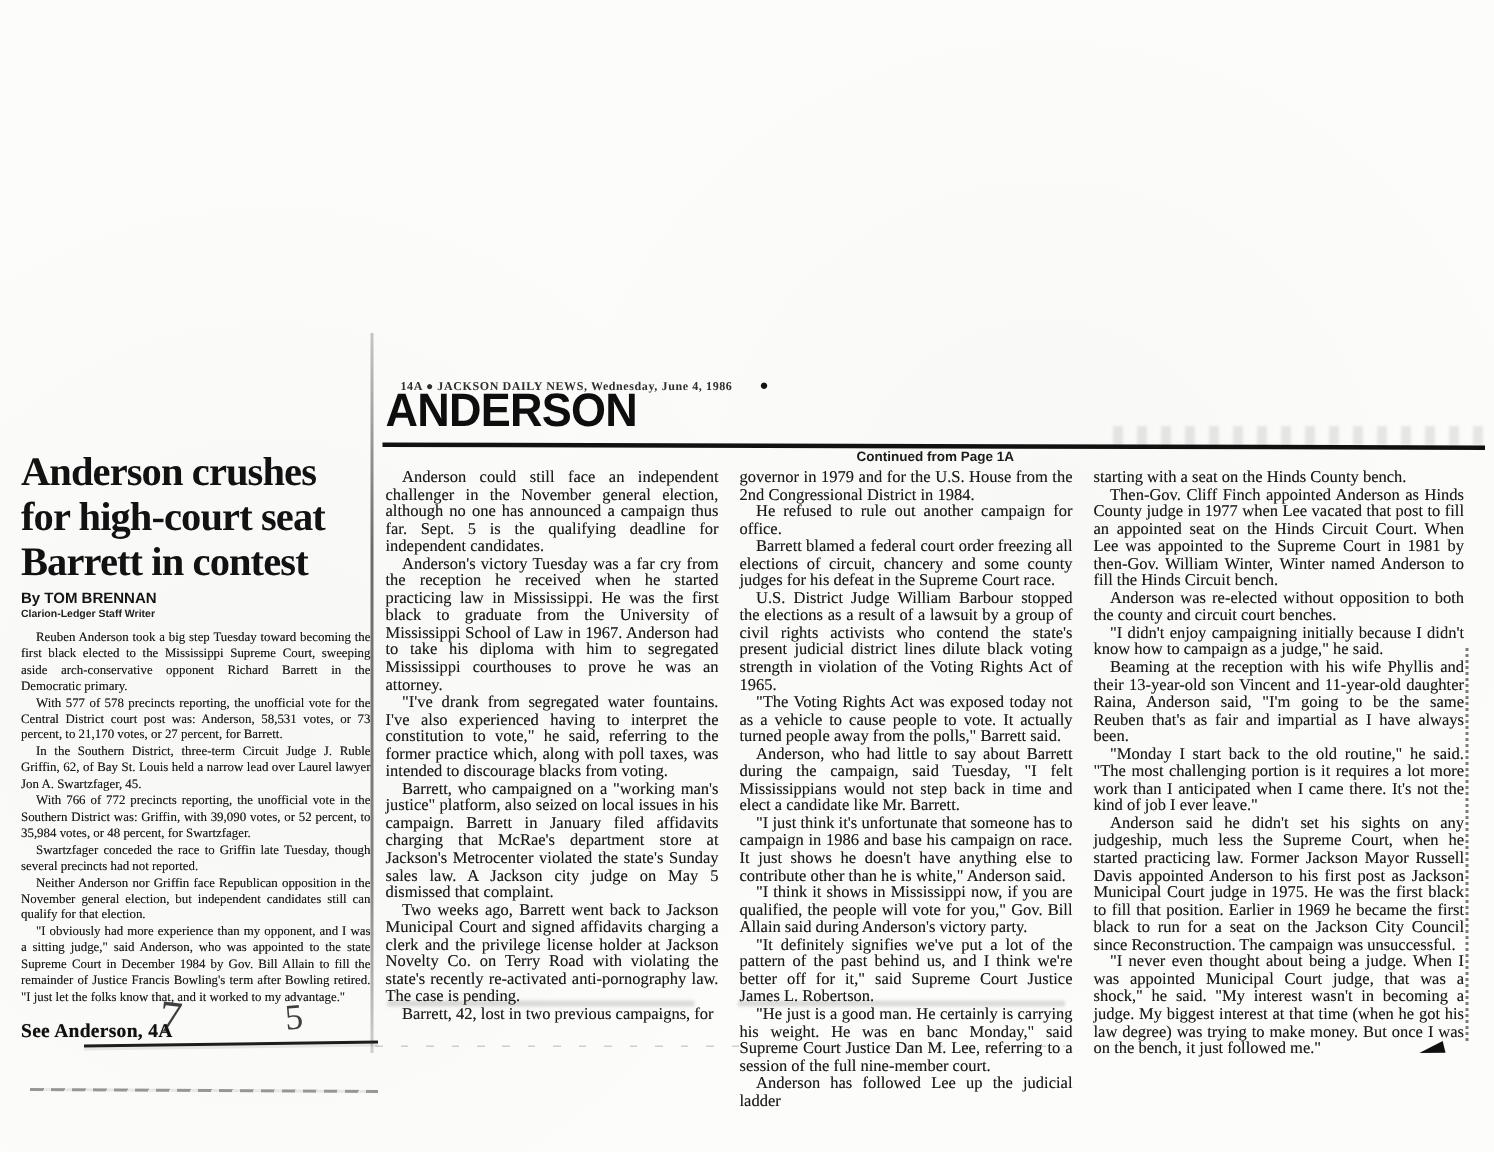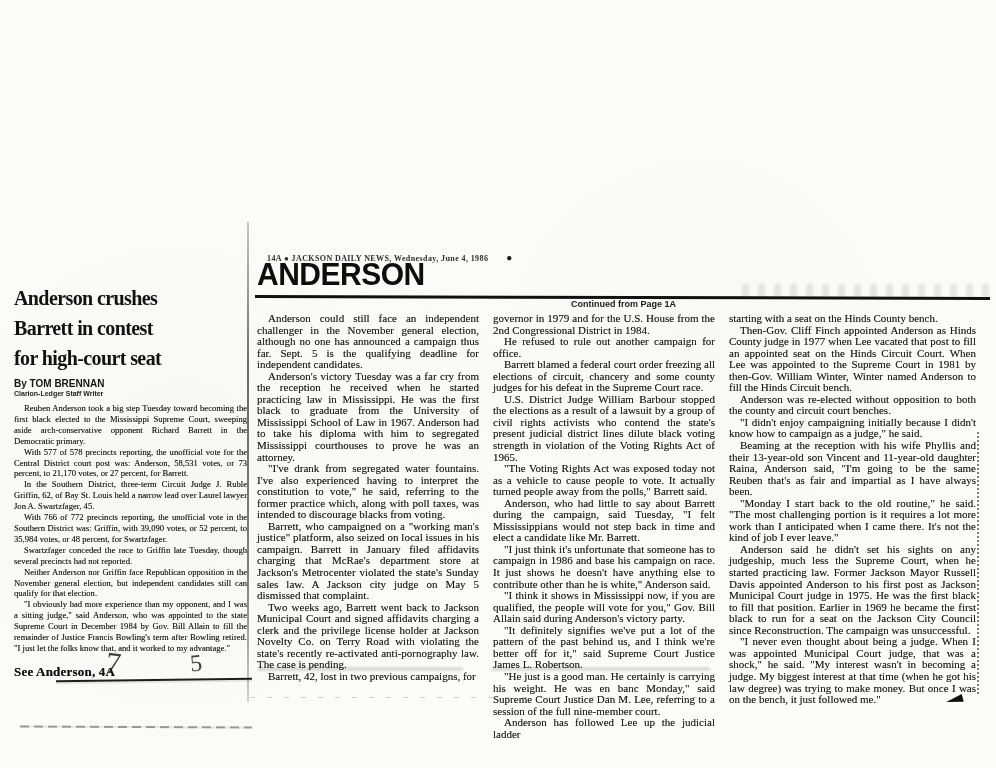--- a/index.html
+++ b/index.html
@@ -33,23 +33,23 @@
 
   
   .crease{
     position:absolute;left:247px;top:222px;width:2px;height:480px;
     background:linear-gradient(180deg, rgba(40,40,40,.25), rgba(30,30,30,.65) 30%, rgba(30,30,30,.55) 75%, rgba(40,40,40,.2));
   }
 
   
   .front{position:absolute;left:14px;top:283px;width:233px;}
   .front h1{
-    margin:0 0 5px 0;
+    margin:16px 0 5px 0;
     font-family:"Liberation Serif", serif;
-    font-size:20px;line-height:30px;font-weight:bold;letter-spacing:-.6px;
+    font-size:27px;line-height:30px;font-weight:bold;letter-spacing:-.6px;
     color:#121212;
   }
   .front h1 span{display:block;}
   .byline{
     font-family:"Liberation Sans", sans-serif;
     font-size:10px;font-weight:bold;color:#151515;margin-top:3px;
   }
   .byline-org{
     font-family:"Liberation Sans", sans-serif;
     font-size:7px;font-weight:bold;color:#222;margin:1px 0 6px 0;
@@ -143,22 +143,22 @@
 
   <div class="masthead">
     <span>14A ● JACKSON DAILY NEWS, Wednesday, June 4, 1986</span><span class="ink-dot">●</span>
   </div>
 
   <div class="crease"></div>
 
   <section class="front">
     <h1>
       <span>Anderson crushes</span>
+      <span>for high-court seat</span>
       <span>Barrett in contest</span>
-      <span>for high-court seat</span>
     </h1>
     <div class="byline">By TOM BRENNAN</div>
     <div class="byline-org">Clarion-Ledger Staff Writer</div>
     <div class="front-body">
         <p>Reuben Anderson took a big step Tuesday toward becoming the first black elected to the Mississippi Supreme Court, sweeping aside arch-conservative opponent Richard Barrett in the Democratic primary.</p>
         <p>With 577 of 578 precincts reporting, the unofficial vote for the Central District court post was: Anderson, 58,531 votes, or 73 percent, to 21,170 votes, or 27 percent, for Barrett.</p>
         <p>In the Southern District, three-term Circuit Judge J. Ruble Griffin, 62, of Bay St. Louis held a narrow lead over Laurel lawyer Jon A. Swartzfager, 45.</p>
         <p>With 766 of 772 precincts reporting, the unofficial vote in the Southern District was: Griffin, with 39,090 votes, or 52 percent, to 35,984 votes, or 48 percent, for Swartzfager.</p>
         <p>Swartzfager conceded the race to Griffin late Tuesday, though several precincts had not reported.</p>
         <p>Neither Anderson nor Griffin face Republican opposition in the November general election, but independent candidates still can qualify for that election.</p>

